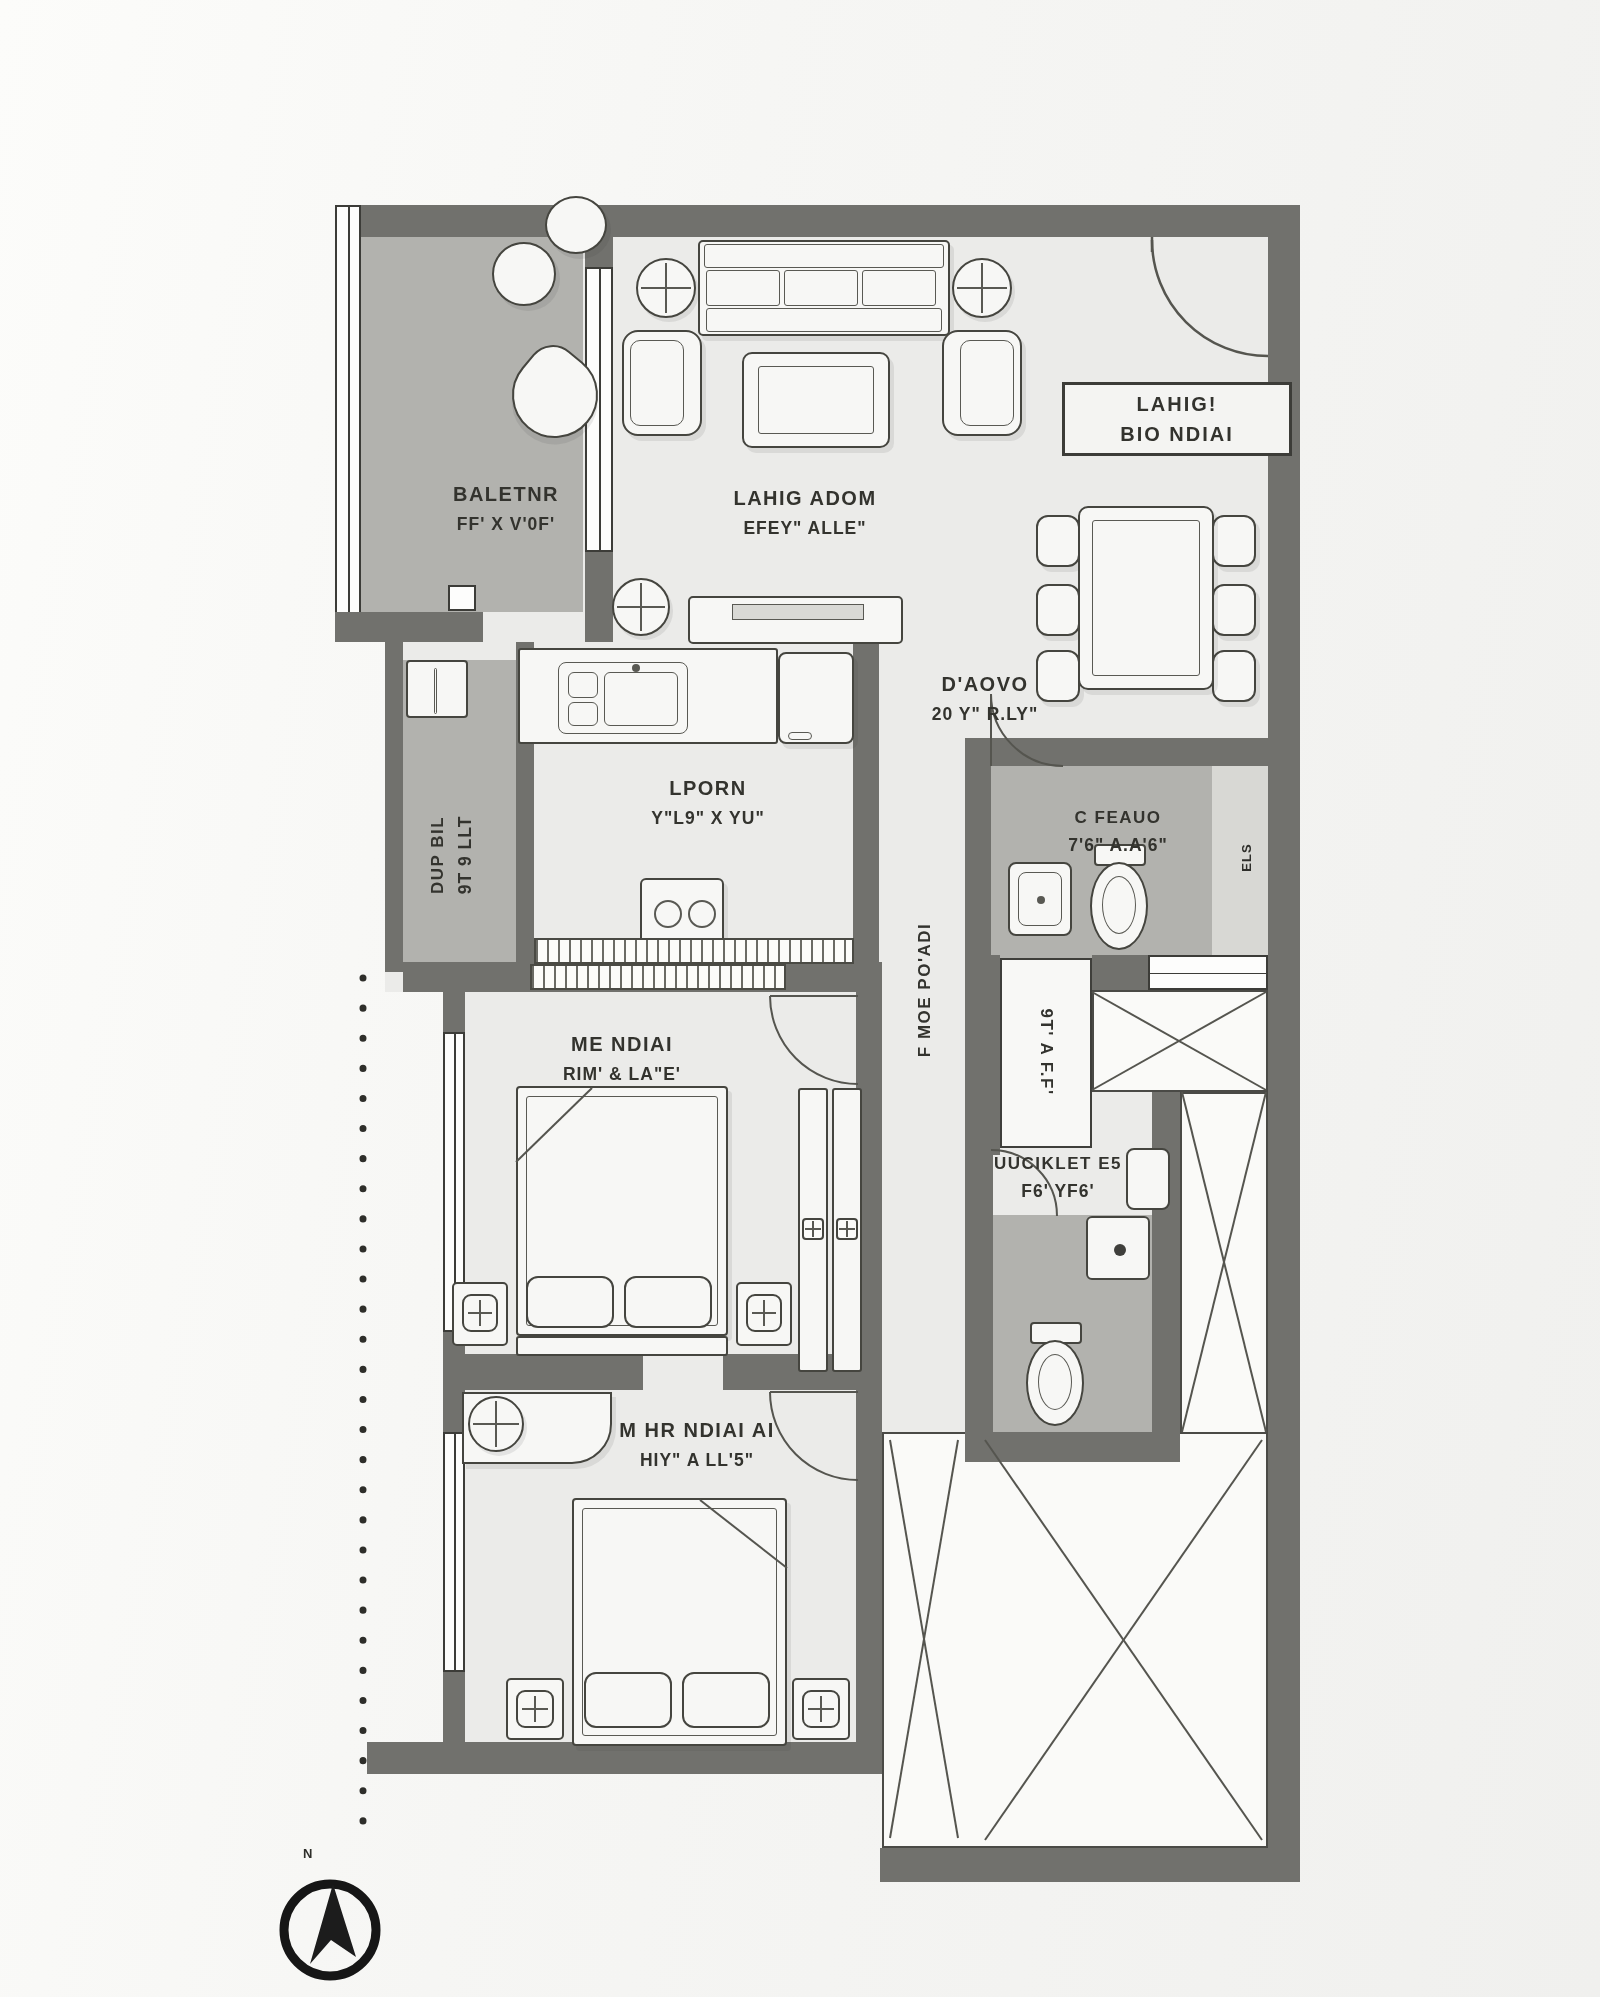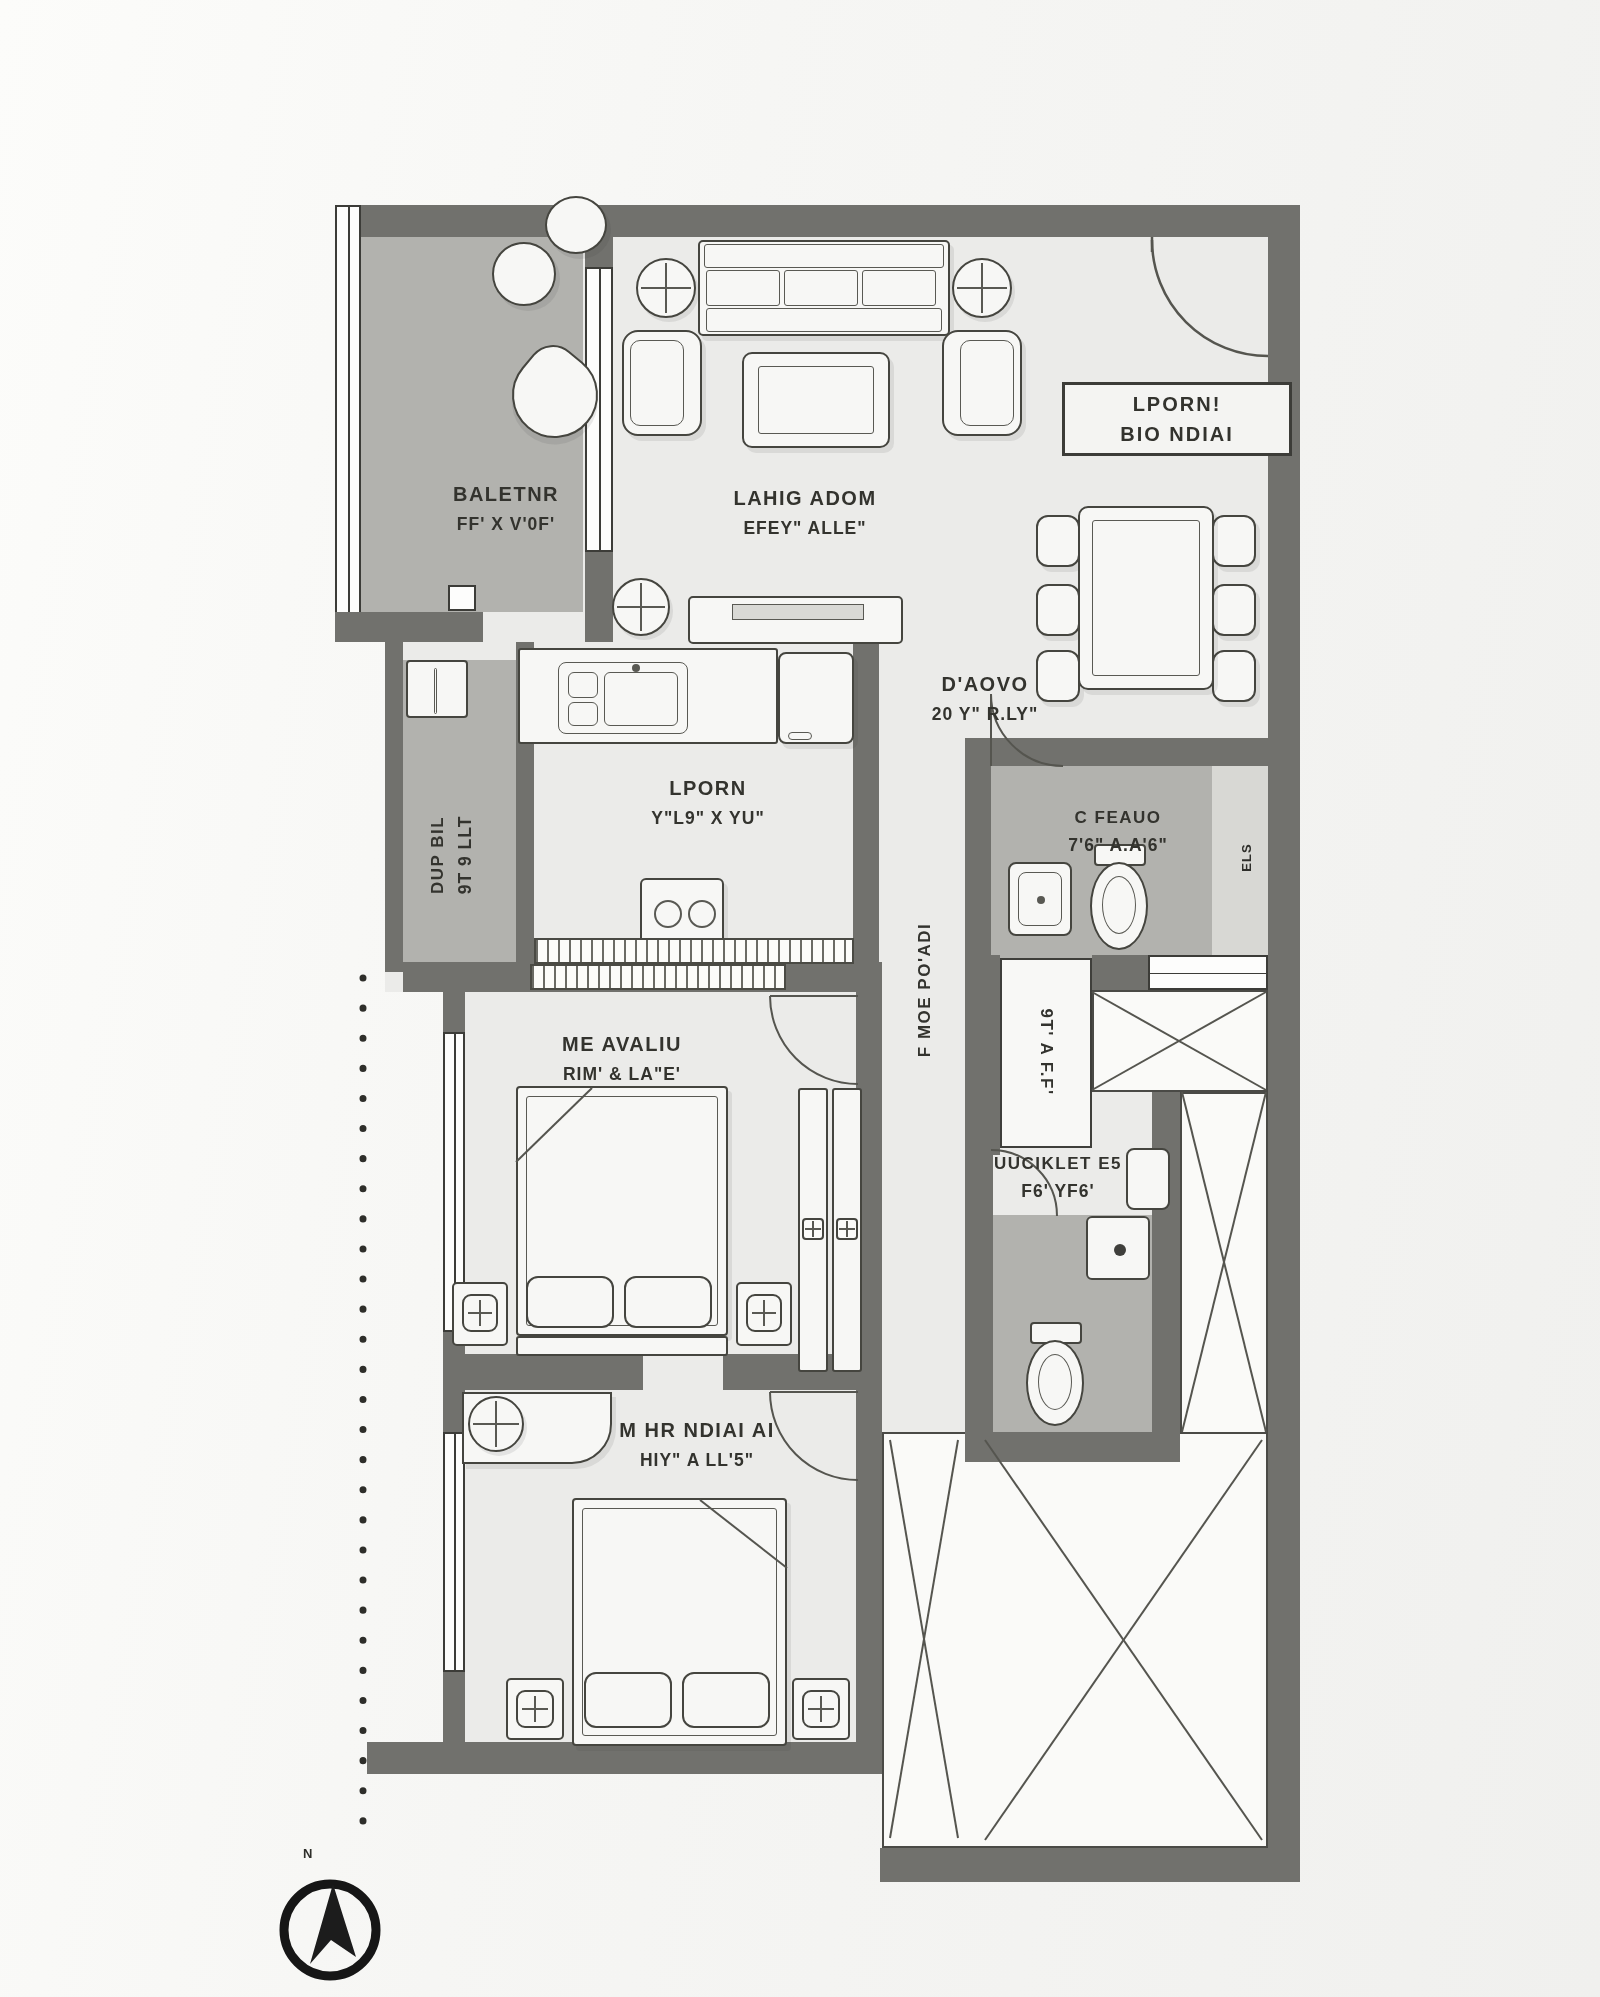--- a/index.html
+++ b/index.html
@@ -212,21 +212,21 @@
     <div class="inner" style="left:8px;top:8px;right:8px;bottom:8px"></div>
     <div class="furn noshadow" style="left:10px;top:172px;width:88px;height:56px;border-radius:12px"></div>
     <div class="furn noshadow" style="left:108px;top:172px;width:88px;height:56px;border-radius:12px"></div>
   </div>
   <div class="furn noshadow" style="left:506px;top:1678px;width:58px;height:62px"></div>
   <div class="lamp" style="left:516px;top:1690px;width:38px;height:38px"></div>
   <div class="furn noshadow" style="left:792px;top:1678px;width:58px;height:62px"></div>
   <div class="lamp" style="left:802px;top:1690px;width:38px;height:38px"></div>
 
   <div class="foyerbox" style="left:1062px;top:382px;width:230px;height:74px">
-    <div>LPORN!</div>
+    <div>LAHIG!</div>
     <div>BIO NDIAI</div>
   </div>
 
   <svg class="overlay" width="1600" height="1997" viewBox="0 0 1600 1997">
 
     <path d="M 1152 240 A 116 116 0 0 0 1268 356" fill="none" stroke="#55554f" stroke-width="2.5"></path>
     <line x1="1152" y1="237" x2="1152" y2="252" stroke="#55554f" stroke-width="2.5"></line>
 
     <path d="M 991 694 A 72 72 0 0 0 1063 766" fill="none" stroke="#55554f" stroke-width="2"></path>
     <line x1="991" y1="694" x2="991" y2="766" stroke="#55554f" stroke-width="2"></line>
@@ -281,21 +281,21 @@
     <div>C FEAUO</div>
     <div class="dim">7'6" A.A'6"</div>
   </div>
   <div class="rlabel vert small" style="left:925px;top:990px">
     <div>F MOE PO'ADI</div>
   </div>
   <div class="rlabel vert2 small" style="left:1046px;top:1052px">
     <div>9T' A F.F'</div>
   </div>
   <div class="rlabel" style="left:622px;top:1058px">
-    <div>ME AVALIU</div>
+    <div>ME NDIAI</div>
     <div class="dim">RIM' &amp; LA"E'</div>
   </div>
   <div class="rlabel small" style="left:1058px;top:1178px">
     <div>UUCIKLET E5</div>
     <div class="dim">F6' YF6'</div>
   </div>
   <div class="rlabel" style="left:697px;top:1444px">
     <div>M HR NDIAI AI</div>
     <div class="dim">HIY" A LL'5"</div>
   </div>

